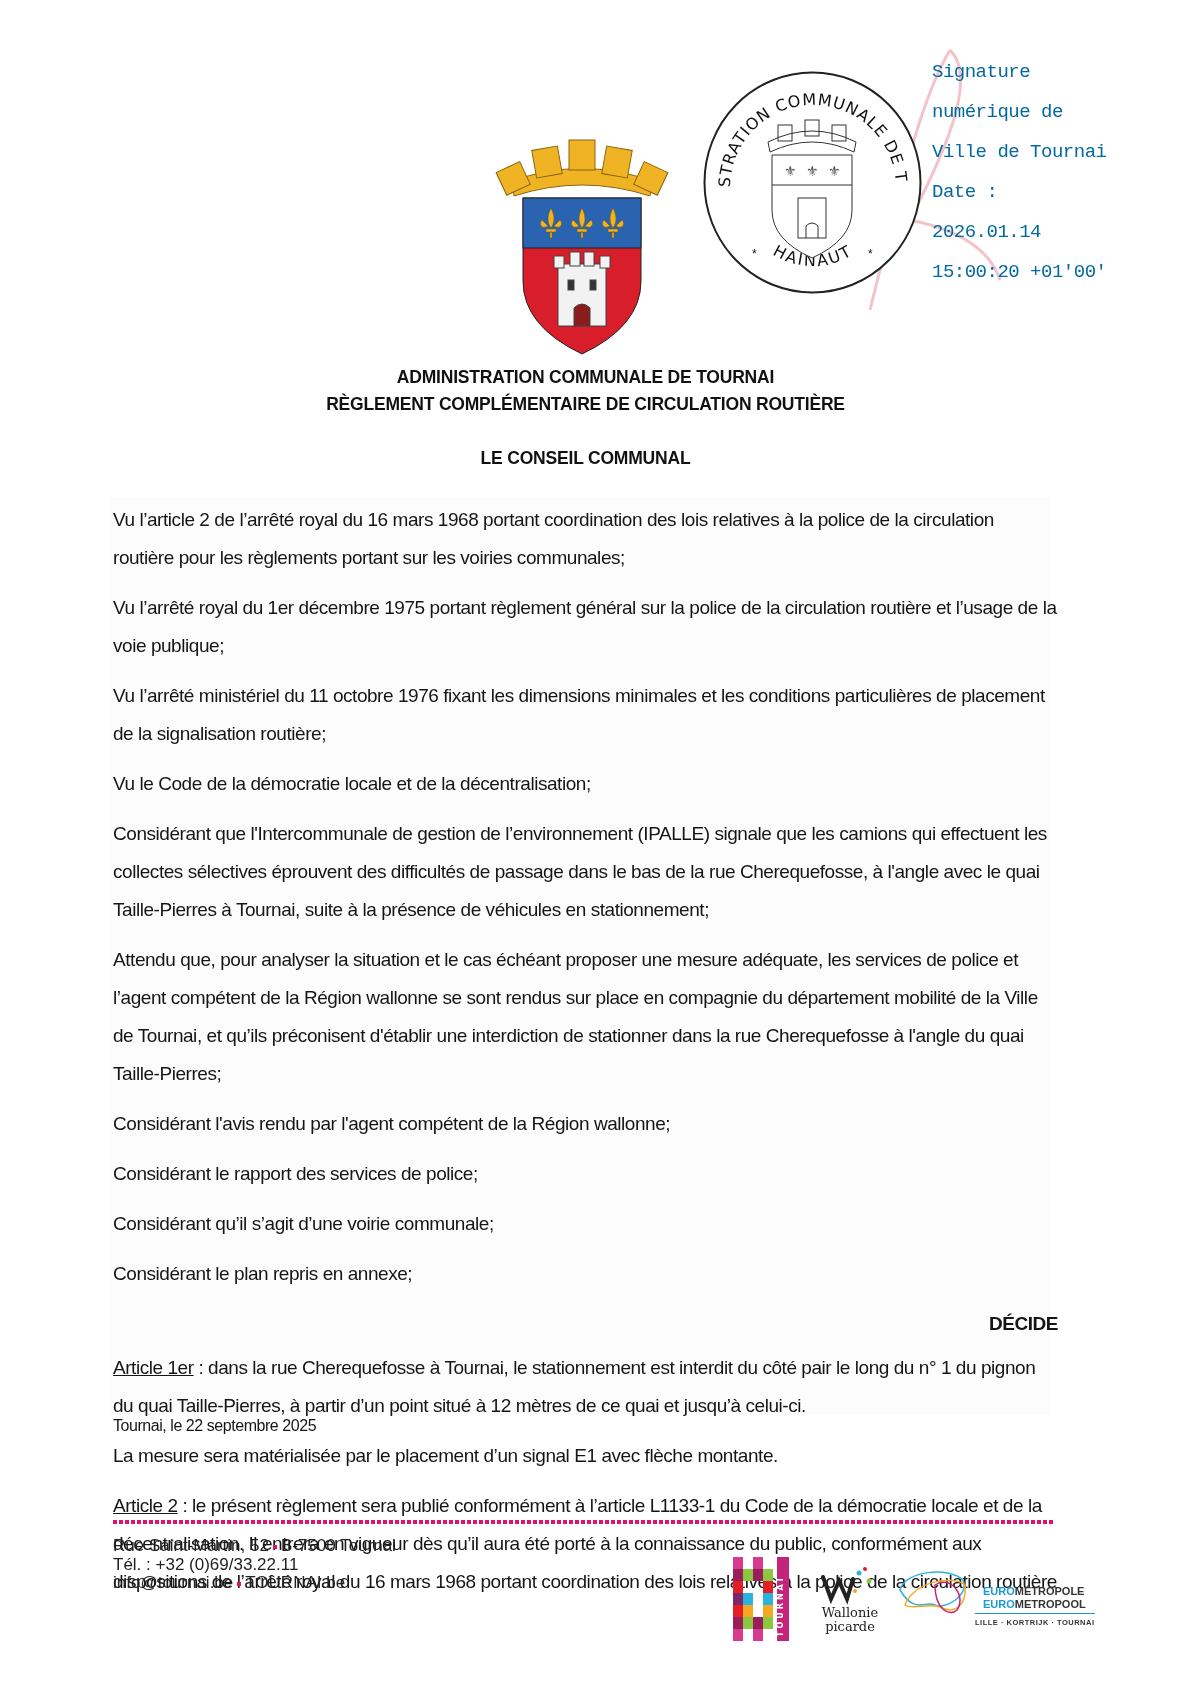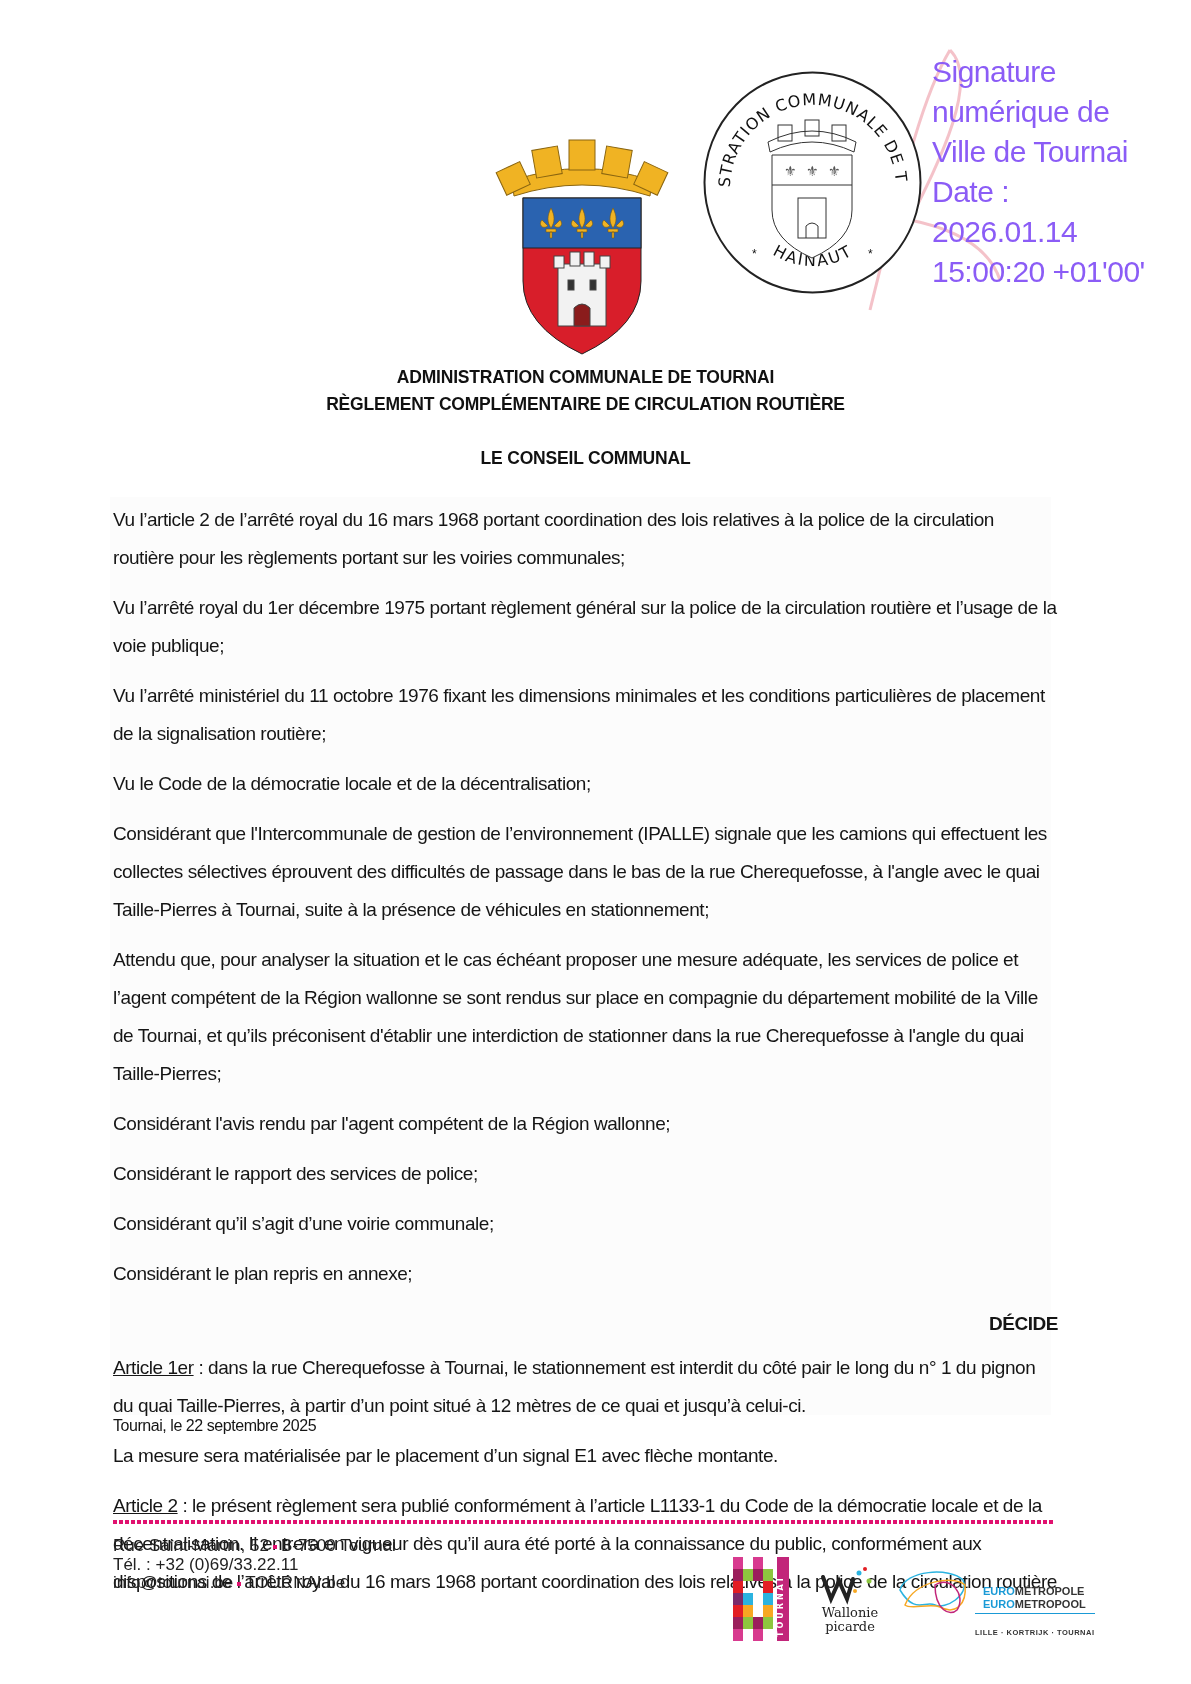--- a/index.html
+++ b/index.html
@@ -4,22 +4,22 @@
 <style>
   html, body { margin: 0; padding: 0; background: #ffffff; }
   body { width: 1191px; height: 1684px; position: relative; overflow: hidden;
          font-family: "Liberation Sans", sans-serif; color: #111; }
   .abs { position: absolute; }
 
   
   #coat { left: 492px; top: 126px; width: 180px; height: 230px; }
   #seal { left: 700px; top: 70px; width: 225px; height: 225px; }
   #sig-swoosh { left: 840px; top: 40px; width: 170px; height: 280px; }
-  #sig-block { left: 932px; top: 52px; width: 259px; font-family: Liberation Sans, sans-serif;
-               font-size: 30px; line-height: 40px; color: #8b5cf6; letter-spacing: -0.5px; }
+  #sig-block { left: 932px; top: 52px; width: 259px; font-family: Liberation Mono, monospace;
+               font-size: 19px; line-height: 40px; color: #0369a1; letter-spacing: -0.5px; }
   #sig-block div { white-space: nowrap; }
 
   
   .center-h { left: 0; width: 1171px; text-align: center; font-weight: bold; font-size: 17.5px; letter-spacing: -0.2px; }
   #h1 { top: 367px; }
   #h2 { top: 394px; }
   #h3 { top: 448px; }
 
   
   #shade { left: 110px; top: 497px; width: 941px; height: 918px; background: #fcfcfc; }
@@ -36,21 +36,21 @@
           background-image: repeating-linear-gradient(90deg, #e0116f 0 4px, transparent 4px 6px); }
   #footer-addr { left: 113px; top: 1537px; font-size: 17px; line-height: 18.5px; color: #222; }
   .sq { display: inline-block; width: 4px; height: 4px; background: #e0116f; vertical-align: middle; margin: 0 4px; }
 
   #logo-tournai { left: 733px; top: 1557px; width: 58px; height: 90px; }
   #logo-wallonie { left: 815px; top: 1565px; width: 70px; height: 75px; }
   #logo-euro-graphic { left: 895px; top: 1565px; width: 75px; height: 55px; }
   #logo-euro-text { left: 975px; top: 1585px; font-size: 11px; font-weight: bold; line-height: 13px; }
   #logo-euro-text .b { color: #1a9ad6; margin-left: 8px; }
   #logo-euro-text .d { color: #333; text-align: right; }
-  #logo-euro-text .sub { font-size: 7.5px; color: #333; border-top: 1px solid #1a9ad6; margin-top: 2px; padding-top: 12px; letter-spacing: 0.5px; }
+  #logo-euro-text .sub { font-size: 7.5px; color: #333; border-top: 1px solid #1a9ad6; margin-top: 2px; padding-top: 2px; letter-spacing: 0.5px; }
 </style>
 </head>
 <body>
 
 <svg id="coat" class="abs" viewBox="0 0 180 230">
   <g fill="#f0b323" stroke="#8a6510" stroke-width="1">
     <path d="M20,55 Q90,30 160,55 L158,70 Q90,48 22,70 Z"></path>
     <rect x="8" y="40" width="26" height="25" transform="rotate(-25 21 52)"></rect>
     <rect x="42" y="22" width="26" height="28" transform="rotate(-10 55 36)"></rect>
     <rect x="77" y="14" width="26" height="30"></rect>

